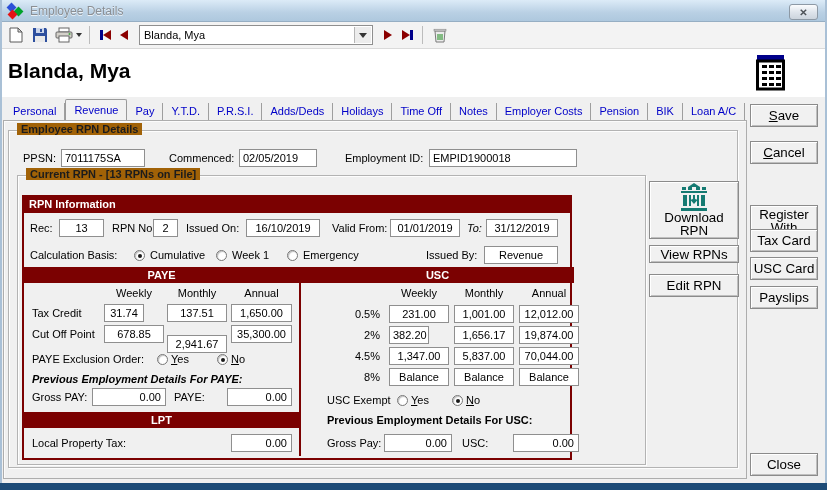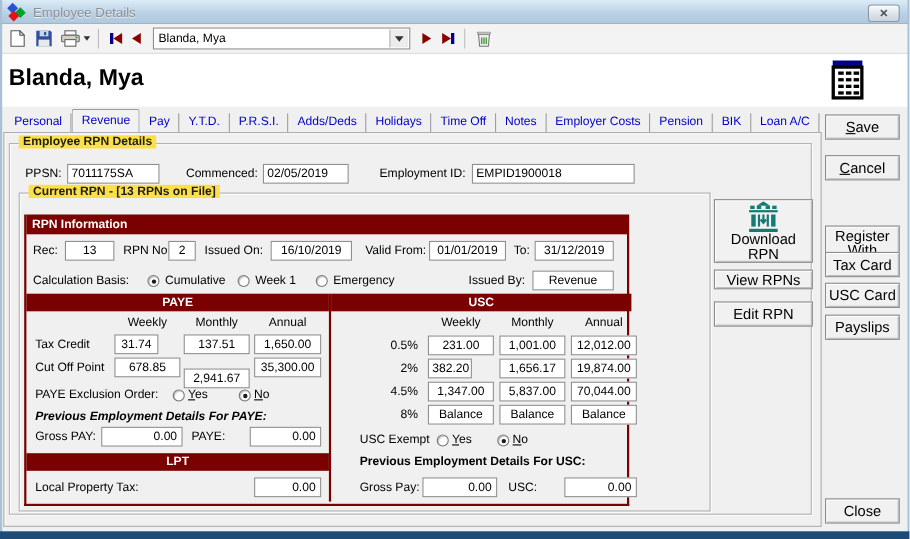--- a/index.html
+++ b/index.html
@@ -44,21 +44,21 @@
   .tabs { position:absolute; left:5px; top:99px; height:21px; display:flex; align-items:flex-end; }
   .tab { height:17px; line-height:16px; margin-top:3px; padding:0 8px; color:#0000c8; border-right:1px solid #9e9e9e; white-space:nowrap; }
   .tab.active { height:21px; line-height:20px; margin-top:0; background:#f2f2f2; border:1px solid #9a9a9a; border-bottom:0;
     border-radius:2px 2px 0 0; }
 
   
   .panel { position:absolute; left:3px; top:120px; width:744px; height:359px; background:#f0f0f0;
     border:1px solid #adadad; box-shadow:inset 1px 1px 0 #fbfbfb; }
 
   .gb { position:absolute; border:1px solid #b3b3b3; box-shadow:1px 1px 0 rgba(255,255,255,.85), inset 1px 1px 0 rgba(255,255,255,.85); }
-  .gb-label { position:absolute; top:-8px; left:8px; background:#fde047; padding:0 4px; font-weight:bold; color:#1c1c1c; white-space:nowrap; }
+  .gb-label { position:absolute; top:-8px; left:8px; background:#a16207; padding:0 4px; font-weight:bold; color:#1c1c1c; white-space:nowrap; }
 
   .lbl { position:absolute; line-height:18px; white-space:nowrap; }
   .lbl.b { font-weight:bold; }
   .tb { position:absolute; height:18px; background:#fff; border:1px solid #8f8f8f; line-height:16px; padding:0 3px; overflow:hidden; }
   .tb.c { text-align:center; }
   .tb.r { text-align:right; padding-right:4px; }
 
   .maroon { background:#7b0101; color:#fff; font-weight:bold; }
   .rpnbox { position:absolute; border:2px solid #7b0101; border-top:0; }
   .rpn-head { position:absolute; left:0; top:0; width:100%; height:18px; line-height:18px; padding-left:5px; }
@@ -208,21 +208,21 @@
         <div class="rpn-head maroon">RPN Information</div>
 
         <span class="lbl" style="left:6px; top:24px;">Rec:</span>
         <span class="tb c" style="left:35px; top:24px; width:45px;">13</span>
         <span class="lbl" style="left:88px; top:24px;">RPN No:</span>
         <span class="tb c" style="left:129px; top:24px; width:25px;">2</span>
         <span class="lbl" style="left:162px; top:24px;">Issued On:</span>
         <span class="tb c" style="left:222px; top:24px; width:74px;">16/10/2019</span>
         <span class="lbl" style="left:308px; top:24px;">Valid From:</span>
         <span class="tb c" style="left:366px; top:24px; width:70px;">01/01/2019</span>
-        <span class="lbl" style="left:443px; top:24px;">To:</span>
+        <span class="lbl" style="left:443px; top:24px;font-style:italic;">To:</span>
         <span class="tb c" style="left:462px; top:24px; width:72px;">31/12/2019</span>
 
         <span class="lbl" style="left:6px; top:51px;">Calculation Basis:</span>
         <span class="radio sel" style="left:110px; top:55px;"></span>
         <span class="lbl" style="left:126px; top:51px;">Cumulative</span>
         <span class="radio" style="left:192px; top:55px;"></span>
         <span class="lbl" style="left:208px; top:51px;">Week 1</span>
         <span class="radio" style="left:263px; top:55px;"></span>
         <span class="lbl" style="left:279px; top:51px;">Emergency</span>
         <span class="lbl" style="left:402px; top:51px;">Issued By:</span>

